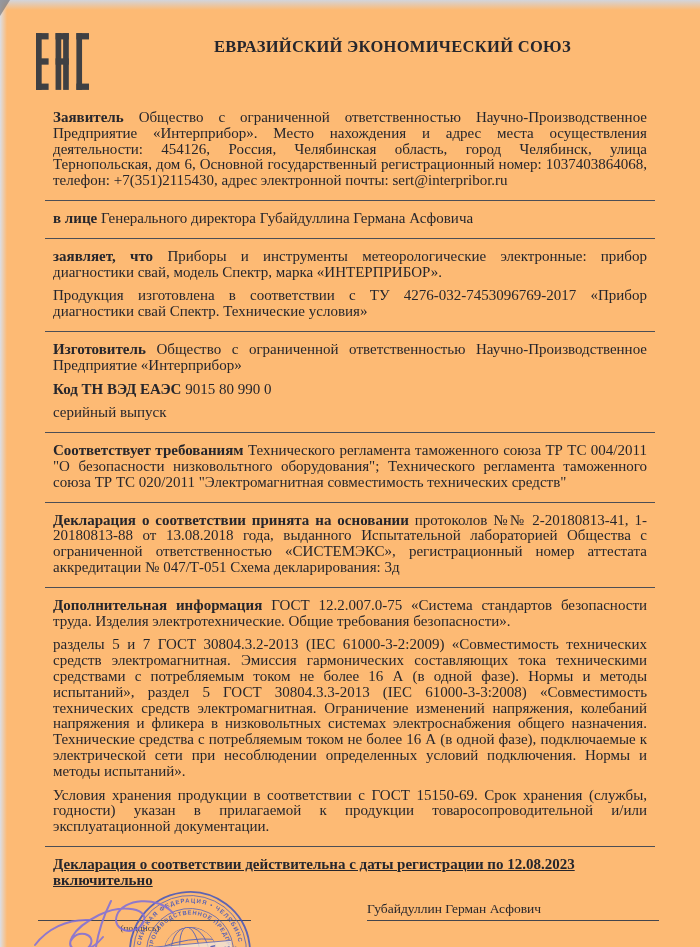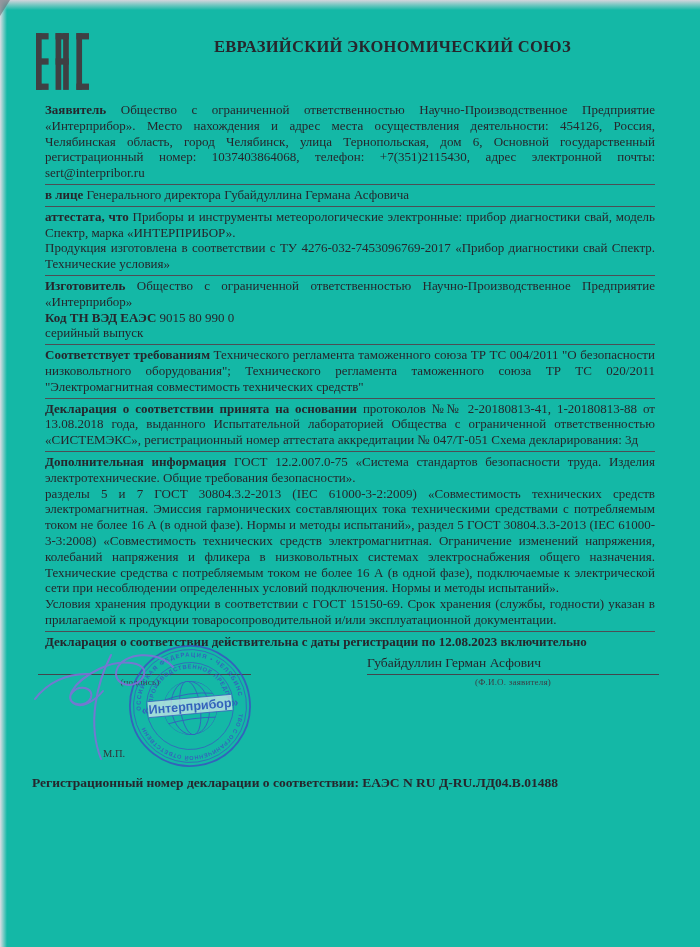--- a/index.html
+++ b/index.html
@@ -1,38 +1,38 @@
 <!DOCTYPE html>
 <html><head>
 <meta charset="utf-8">
 <style>
   html,body{margin:0;padding:0;background:#9a9da6;}
   .page{
     position:relative;width:700px;height:947px;margin:0 auto;
-    background:#14b8a6;color:#26262c;
+    background:#fdba74;color:#26262c;
     font-family:"Liberation Serif", serif;
     overflow:hidden;
   }
   .edge-top{position:absolute;top:0;left:0;right:0;height:10px;
     background:linear-gradient(#d3d5dc,rgba(237,239,244,0));pointer-events:none;}
   .edge-left{position:absolute;top:0;left:0;bottom:0;width:7px;
     background:linear-gradient(90deg,#dcdee4,rgba(237,239,244,0));pointer-events:none;}
   .corner-wedge{position:absolute;top:0;left:0;width:0;height:0;
     border-top:16px solid #5b5e66;border-right:10px solid transparent;opacity:.55;pointer-events:none;}
   .header{position:relative;height:100px;}
   .eac-logo{position:absolute;left:36px;top:33px;}
   .titles{margin:0 40px 0 125px;padding-top:36px;text-align:center;}
   .titles h1{margin:0;font-size:16.5px;line-height:21px;font-weight:bold;letter-spacing:.3px;}
   .content{padding:0 45px;}
   .sec{border-bottom:1px solid #4c4e55;padding:2px 0 3px;}
   .sec.noline{border-bottom:none;}
-  .sec p{margin:0;font-size:13px;line-height:15.8px;text-align:justify;}
+  .sec p{margin:8px;font-size:15px;line-height:15.8px;text-align:justify;}
   .sec p.nj{text-align:left;}
   b.lead{font-weight:bold;}
-  .validity p{font-weight:bold;}
+  .validity p{font-weight:bold;text-decoration:underline;}
   .sig-block{position:relative;height:96px;margin:4px 45px 0;}
   .sig-name{position:absolute;left:322px;top:-2px;width:292px;text-align:left;font-size:13.5px;}
   .sigline{position:absolute;border-top:1.2px solid #43454c;height:0;}
   .sigline.left{left:-7px;top:17px;width:213px;}
   .sigline.right{left:322px;top:17px;width:292px;}
   .sig-cap{position:absolute;font-size:9px;color:#3c3e45;letter-spacing:.2px;}
   .sig-cap.left{left:50px;top:20px;width:90px;text-align:center;}
   .sig-cap.right{left:322px;top:20px;width:292px;text-align:center;}
   .mp{position:absolute;left:58px;top:43px;font-size:10.5px;color:#33343a;margin-top:48px;}
   .stamp{position:absolute;left:80px;top:-16px;width:130px;height:130px;pointer-events:none;}
@@ -75,21 +75,21 @@
   </div>
 
   <div class="content">
     <div class="sec">
       <p><b class="lead">Заявитель</b><span> Общество с ограниченной ответственностью Научно-Производственное Предприятие «Интерприбор». Место нахождения и адрес места осуществления деятельности: 454126, Россия, Челябинская область, город Челябинск, улица Тернопольская, дом 6, Основной государственный регистрационный номер: 1037403864068, телефон: +7(351)2115430, адрес электронной почты: sert@interpribor.ru</span></p>
     </div>
     <div class="sec">
       <p class="nj"><b class="lead">в лице</b><span> Генерального директора Губайдуллина Германа Асфовича</span></p>
     </div>
     <div class="sec">
-      <p><b class="lead">аттестата, что</b><span> Приборы и инструменты метеорологические электронные: прибор диагностики свай, модель Спектр, марка «ИНТЕРПРИБОР».</span></p>
+      <p><b class="lead">заявляет, что</b><span> Приборы и инструменты метеорологические электронные: прибор диагностики свай, модель Спектр, марка «ИНТЕРПРИБОР».</span></p>
       <p>Продукция изготовлена в соответствии с ТУ 4276-032-7453096769-2017 «Прибор диагностики свай Спектр. Технические условия»</p>
     </div>
     <div class="sec">
       <p><b class="lead">Изготовитель</b><span> Общество с ограниченной ответственностью Научно-Производственное Предприятие «Интерприбор»</span></p>
       <p class="nj"><b class="lead">Код ТН ВЭД ЕАЭС</b><span> 9015 80 990 0</span></p>
       <p class="nj">серийный выпуск</p>
     </div>
     <div class="sec">
       <p><b class="lead">Соответствует требованиям</b><span> Технического регламента таможенного союза ТР ТС 004/2011 "О безопасности низковольтного оборудования"; Технического регламента таможенного союза ТР ТС 020/2011 "Электромагнитная совместимость технических средств"</span></p>
     </div>
@@ -104,21 +104,20 @@
     <div class="sec noline validity">
       <p class="nj">Декларация о соответствии действительна с даты регистрации по 12.08.2023 включительно</p>
     </div>
   </div>
 
   <div class="sig-block">
     <div class="sig-name">Губайдуллин Герман Асфович</div>
     <div class="sigline left"></div>
     <div class="sigline right"></div>
     <div class="sig-cap left">(подпись)</div>
-    <div class="sig-cap right">(Ф.И.О. заявителя)</div>
     <div class="mp">М.П.</div>
 
     <svg class="stamp" viewBox="-65 -65 130 130">
       <defs>
         <path id="ringTop" d="M -49.5,0 A 49.5,49.5 0 0 1 49.5,0"></path>
         <path id="ringBottom" d="M 47,16 A 49.5,49.5 0 0 1 -47,16"></path>
         <path id="ringInner" d="M -37.5,0 A 37.5,37.5 0 0 1 37.5,0"></path>
         <clipPath id="globeClip">
             <circle cx="0" cy="2" r="27"></circle>
           </clipPath>

